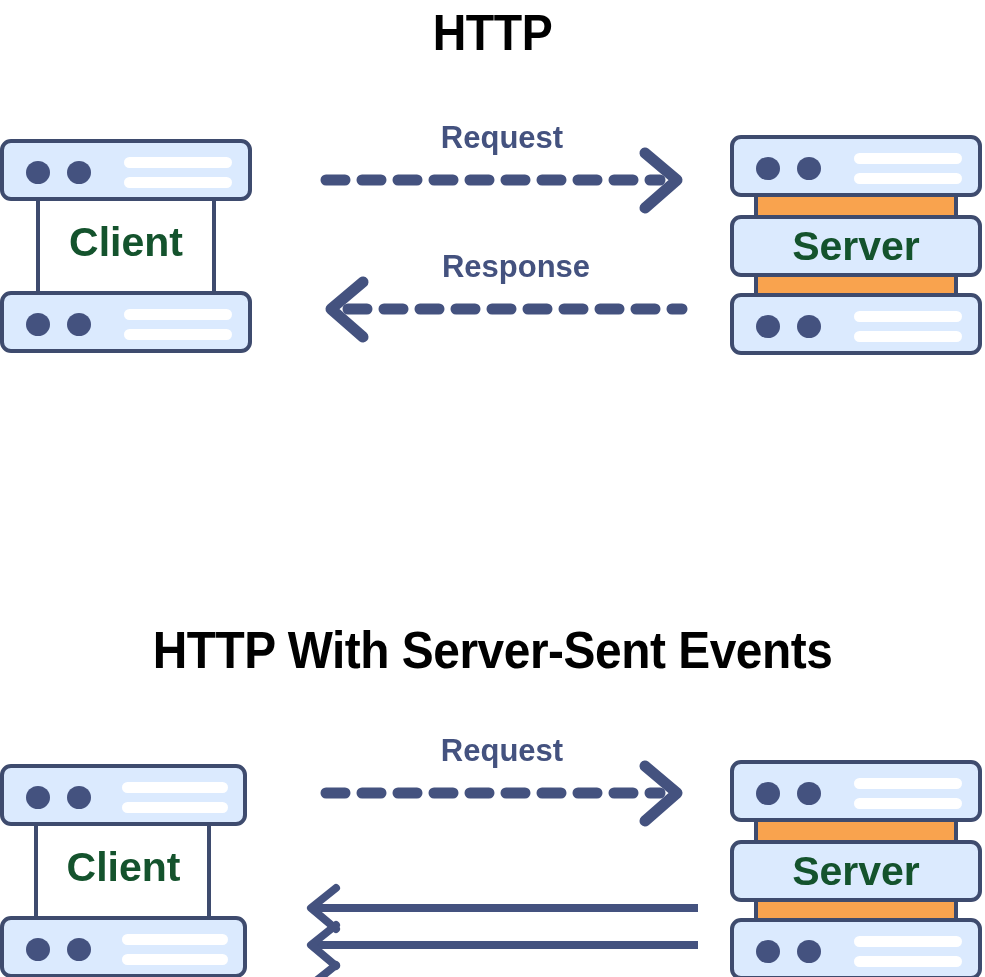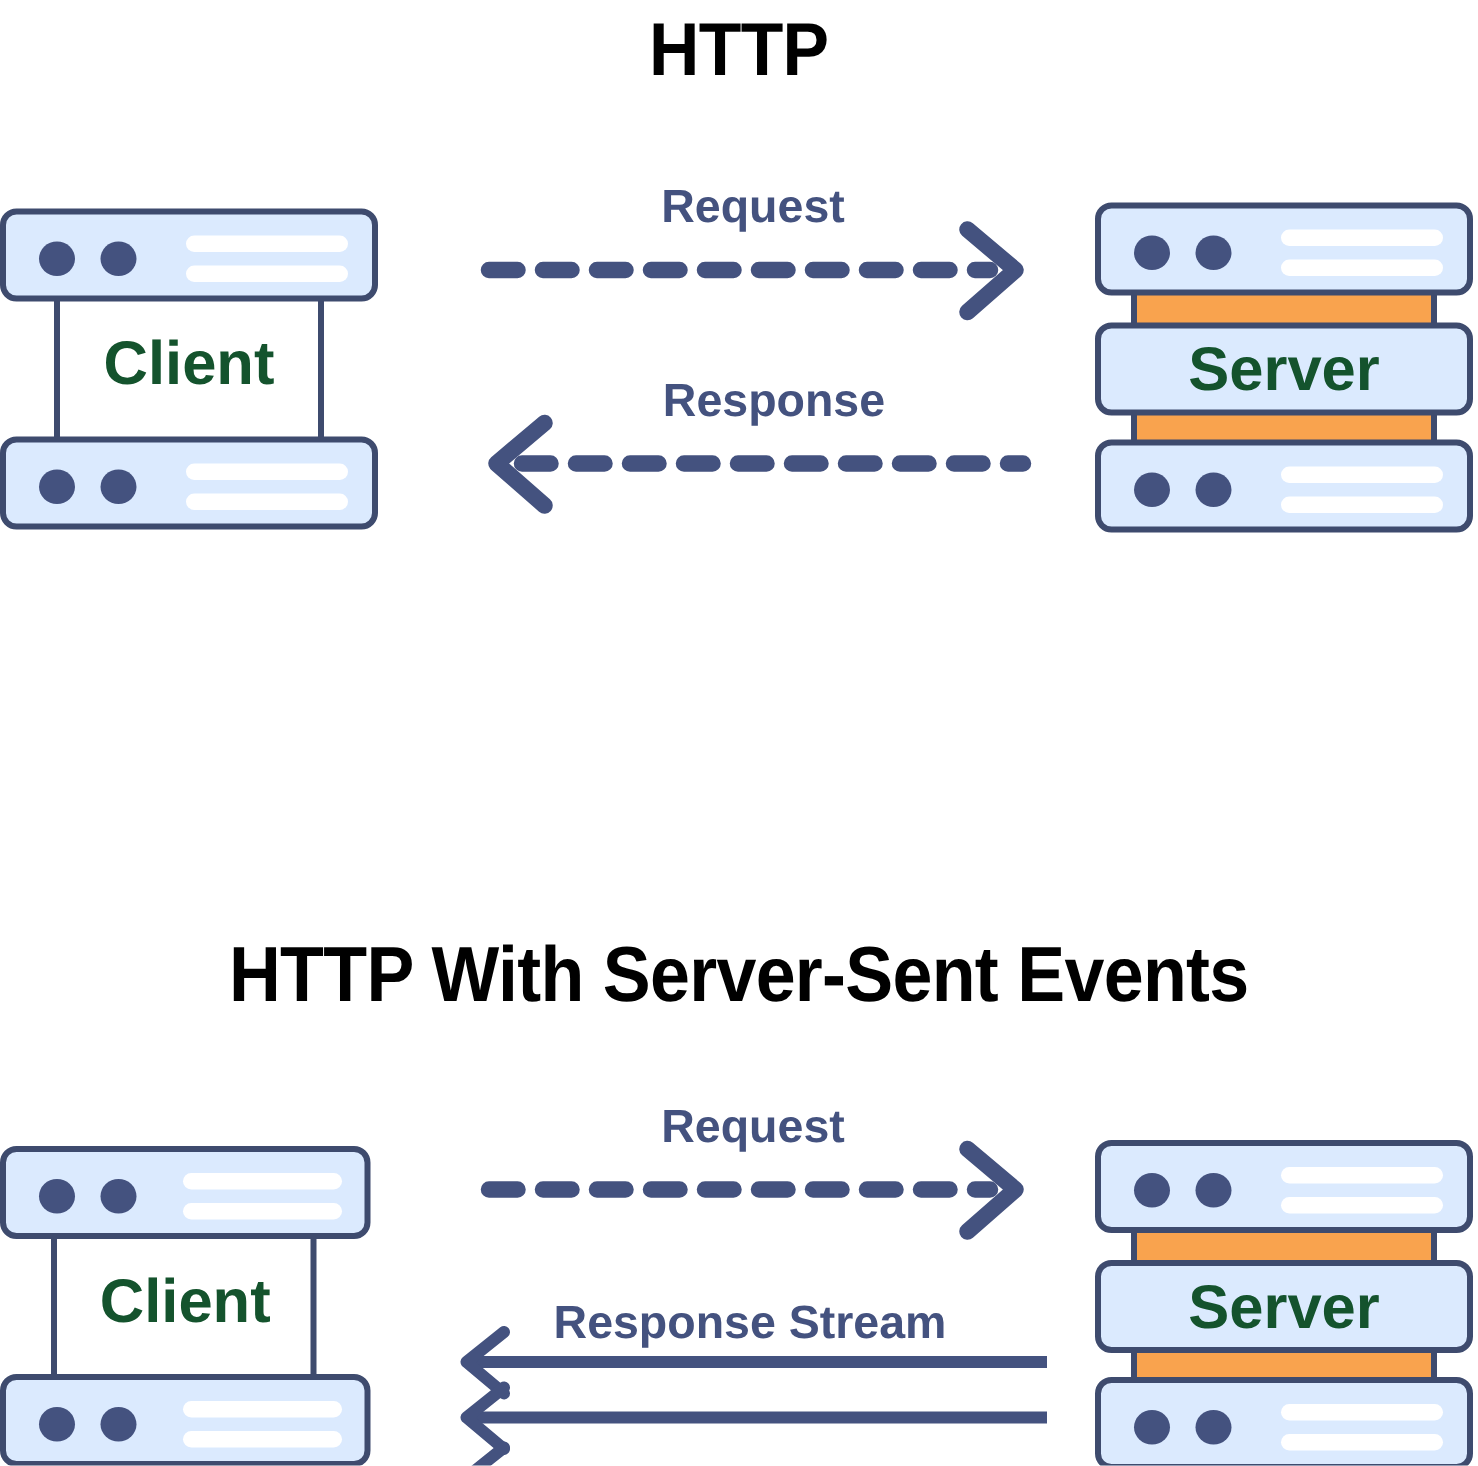--- a/index.html
+++ b/index.html
@@ -226,21 +226,20 @@
         <div class="rack-bar" style="left:120px; top:34px; width:108px;"></div>
       </div>
     </div>
 
     <div class="flow-label" style="left:352px; top:141px; width:300px;">Request</div>
     <svg class="flow-svg" style="left:320px; top:169px;" width="370" height="78" viewBox="0 0 370 78">
       <line x1="6" y1="32" x2="340" y2="32" stroke="#44527f" stroke-width="11" stroke-linecap="round" stroke-dasharray="19 17"></line>
       <polyline points="325,5 357,32 325,60" fill="none" stroke="#44527f" stroke-width="11" stroke-linecap="round" stroke-linejoin="round"></polyline>
     </svg>
 
-    <div class="flow-label" style="left:345px; top:272px; width:310px;">Response Stream</div>
     <svg class="flow-svg" style="left:300px; top:300px;" width="405" height="120" viewBox="0 0 405 120">
 
       <line x1="16" y1="16" x2="398" y2="16" stroke="#44527f" stroke-width="8" stroke-linecap="butt"></line>
       <polyline points="36,-4 11,16 36,37" fill="none" stroke="#44527f" stroke-width="8" stroke-linecap="round" stroke-linejoin="round"></polyline>
 
       <line x1="16" y1="53" x2="398" y2="53" stroke="#44527f" stroke-width="8" stroke-linecap="butt"></line>
       <polyline points="36,33 11,53 36,74" fill="none" stroke="#44527f" stroke-width="8" stroke-linecap="round" stroke-linejoin="round"></polyline>
 
       <line x1="16" y1="93" x2="398" y2="93" stroke="#44527f" stroke-width="8" stroke-linecap="butt"></line>
       <polyline points="36,73 11,93 36,114" fill="none" stroke="#44527f" stroke-width="8" stroke-linecap="round" stroke-linejoin="round"></polyline>

